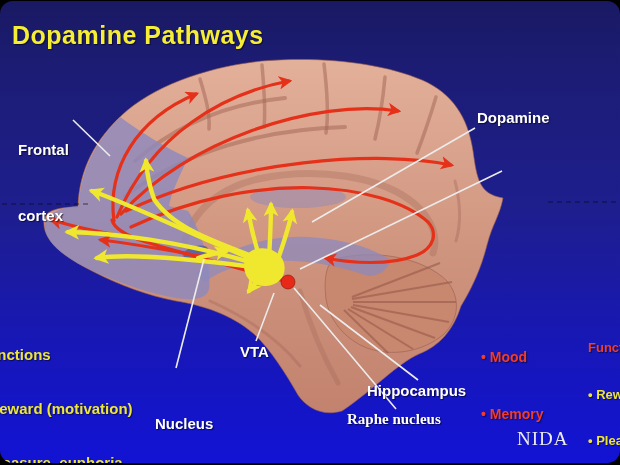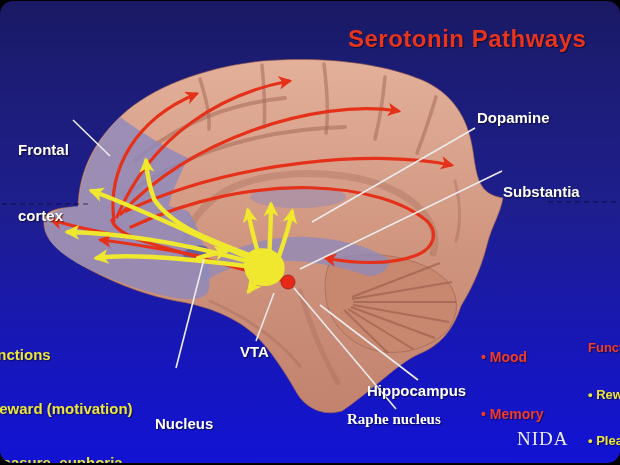--- a/index.html
+++ b/index.html
@@ -127,29 +127,28 @@
         <line x1="73" y1="119" x2="110" y2="155"></line>
         <line x1="475" y1="127" x2="312" y2="221"></line>
         <line x1="502" y1="170" x2="300" y2="268"></line>
         <line x1="256" y1="340" x2="274" y2="292"></line>
         <line x1="176" y1="367" x2="204" y2="258"></line>
         <line x1="418" y1="379" x2="320" y2="304"></line>
         <line x1="396" y1="408" x2="294" y2="287"></line>
       </g>
     </svg>
 
-    <div class="abs title title-sero">Serotonin Pathways</div>
+    <div class="abs title title-dopa">Dopamine Pathways</div>
 
     <div class="abs blabel" style="left:18px;top:94px;line-height:22px;">
       <div>Frontal</div>
       <div>cortex</div>
     </div>
     <div class="abs blabel" style="left:477px;top:106px;">Dopamine</div>
     <div class="abs blabel" style="left:503px;top:141px;line-height:20px;">
-      <div>Substantia</div>
     </div>
     <div class="abs blabel" style="left:240px;top:340px;">VTA</div>
     <div class="abs blabel" style="left:155px;top:370px;">
       <div>Nucleus</div>
       
     </div>
     <div class="abs blabel" style="left:367px;top:379px;">Hippocampus</div>
     <div class="abs blabel" style="left:347px;top:408px;font-family:Liberation Serif, serif;">Raphe nucleus</div>
 
     <div class="abs fn fn-left">

